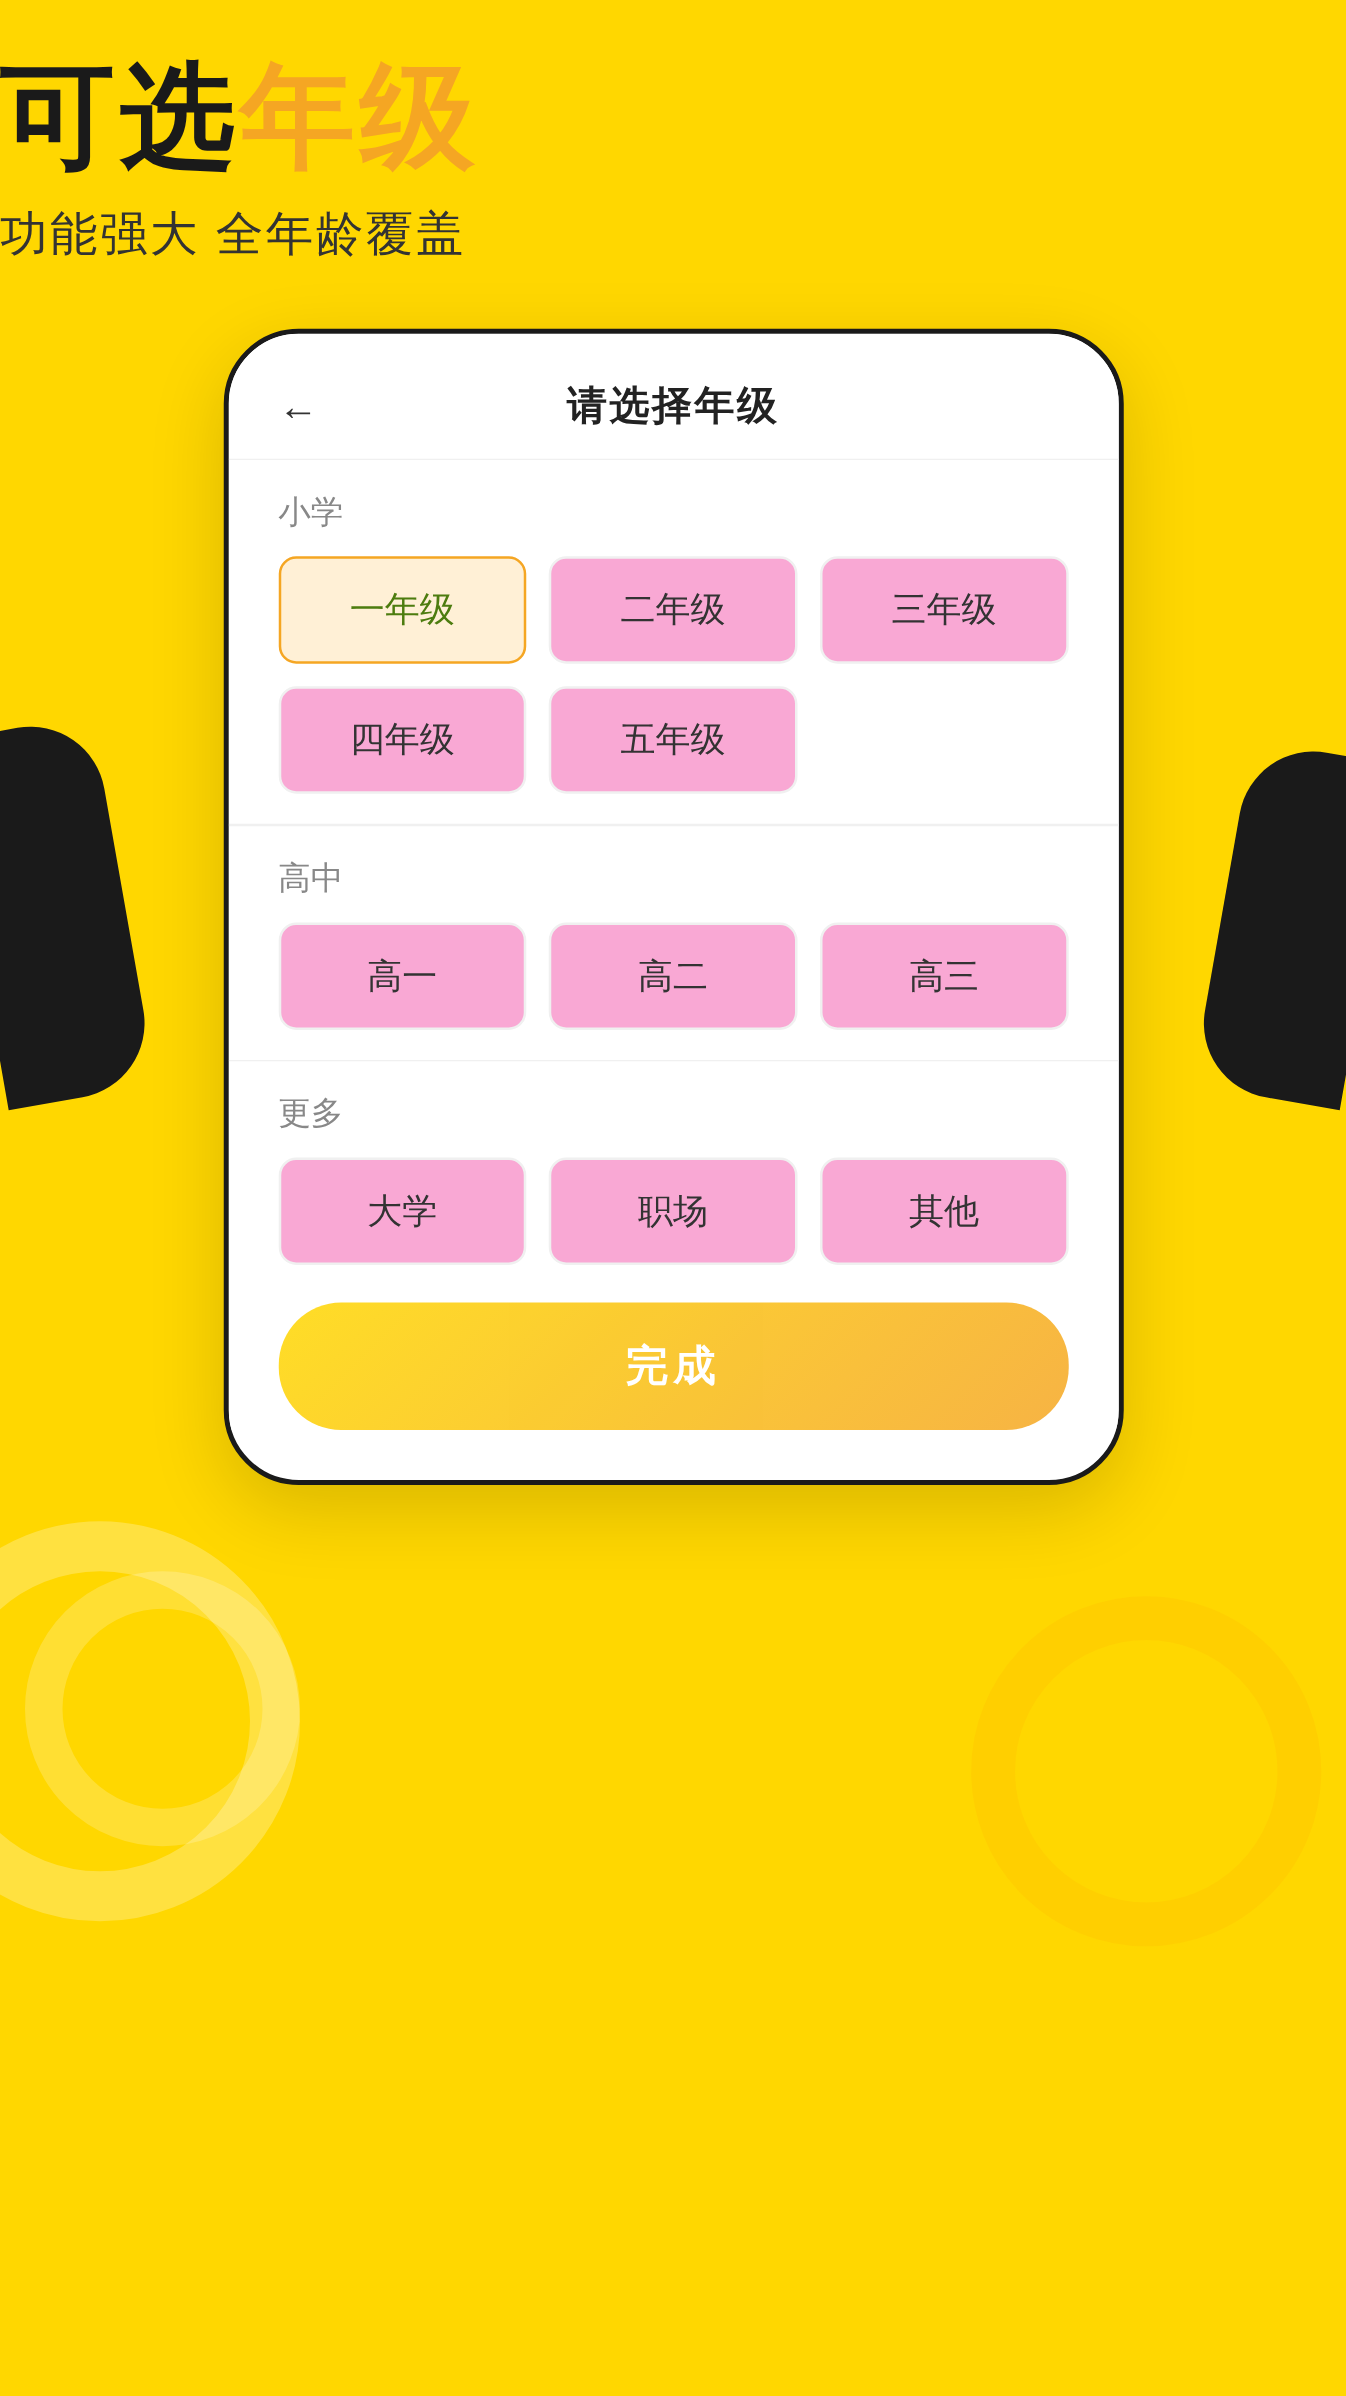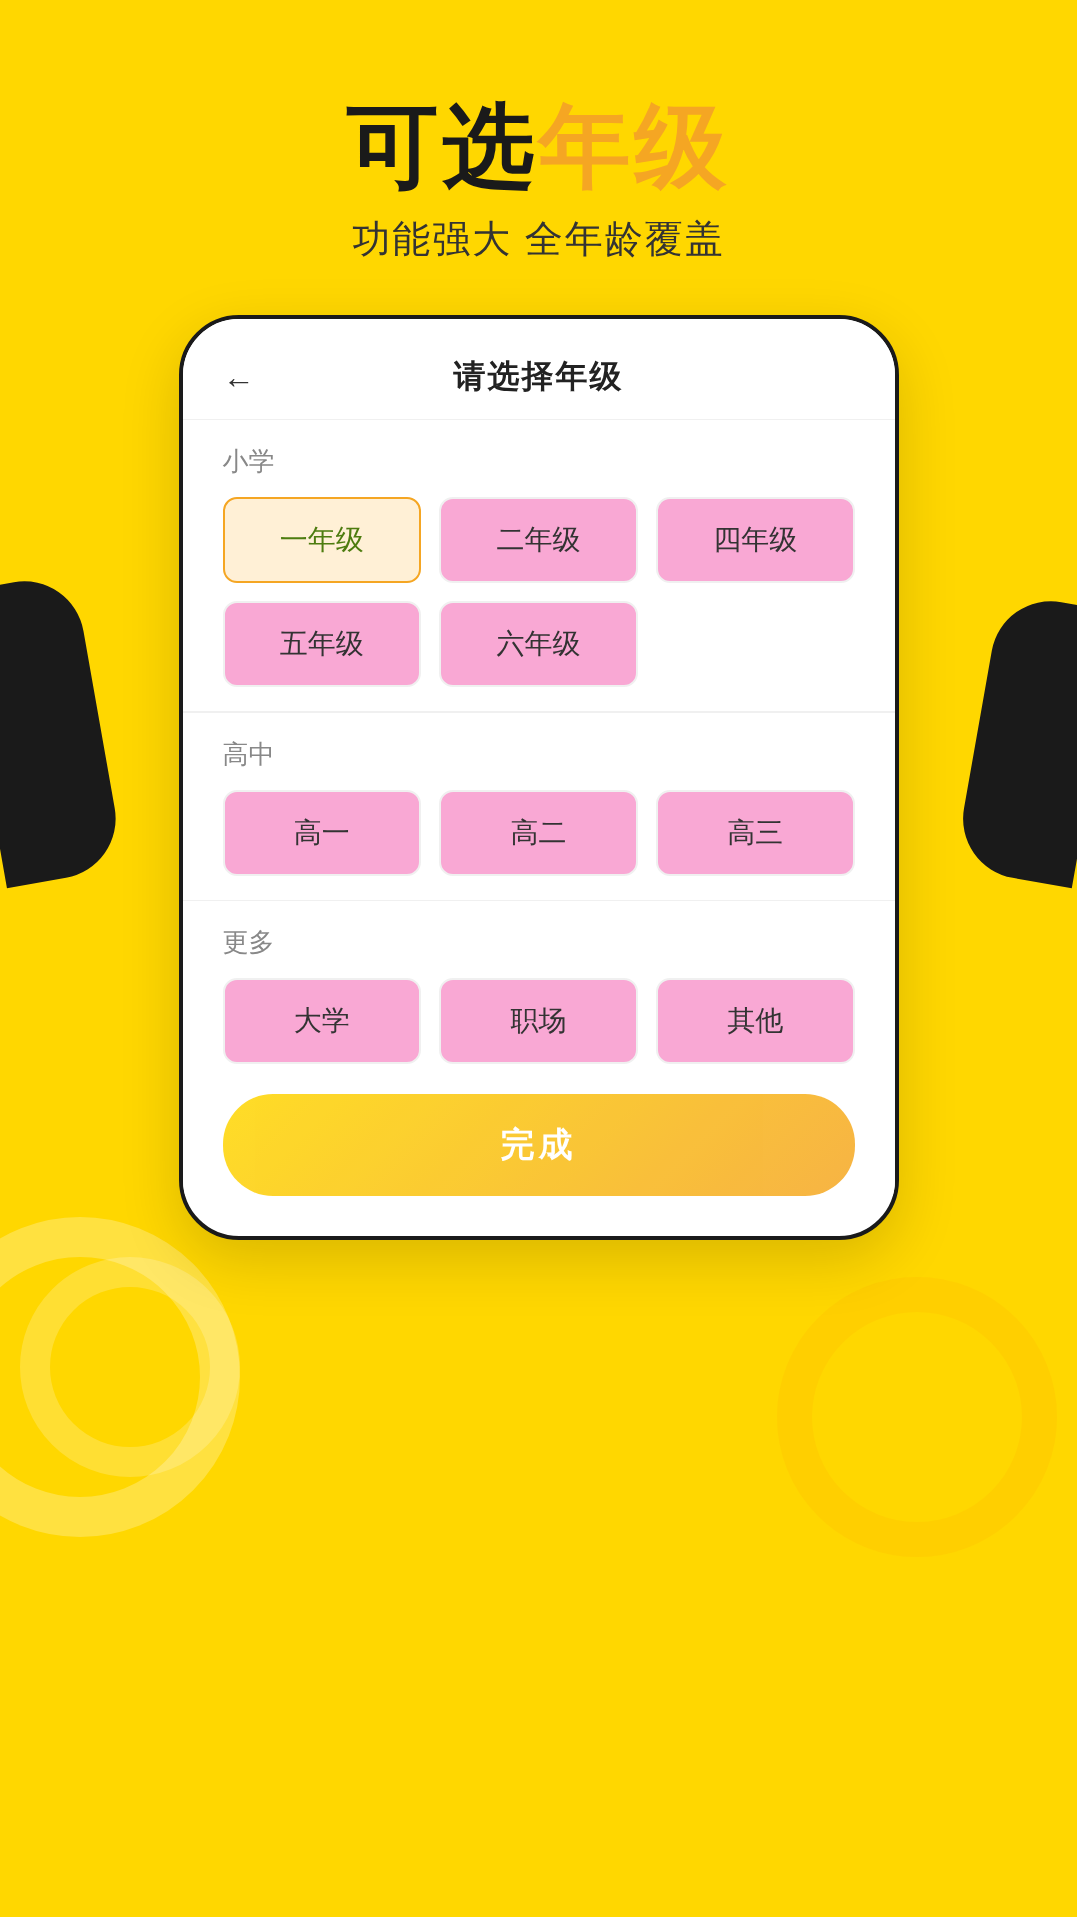--- a/index.html
+++ b/index.html
@@ -73,22 +73,21 @@
       border-radius: 50%;
       border: 35px solid rgba(255, 200, 0, 0.5);
       bottom: 360px;
       right: 20px;
     }
 
     
     .top-section {
       position: relative;
       z-index: 10;
-      text-align: center;
-      padding-top: 96px;
+      padding-top: 44px;
     }
 
     .headline {
       font-size: 92px;
       font-weight: 900;
       line-height: 1.1;
       letter-spacing: 4px;
     }
 
     .headline .black-text {
@@ -244,23 +243,23 @@
       <div class="screen-header">
         <span class="back-btn">←</span>
         <span class="screen-title">请选择年级</span>
       </div>
 
       <div class="grade-section">
         <div class="section-label">小学</div>
         <div class="grade-grid">
           <button class="grade-btn selected">一年级</button>
           <button class="grade-btn">二年级</button>
+          <button class="grade-btn">三年级</button>
           <button class="grade-btn">四年级</button>
           <button class="grade-btn">五年级</button>
-          <button class="grade-btn">六年级</button>
         </div>
       </div>
 
       <div class="divider-section"></div>
 
 
       <div class="divider-section"></div>
 
       <div class="grade-section">
         <div class="section-label">高中</div>

